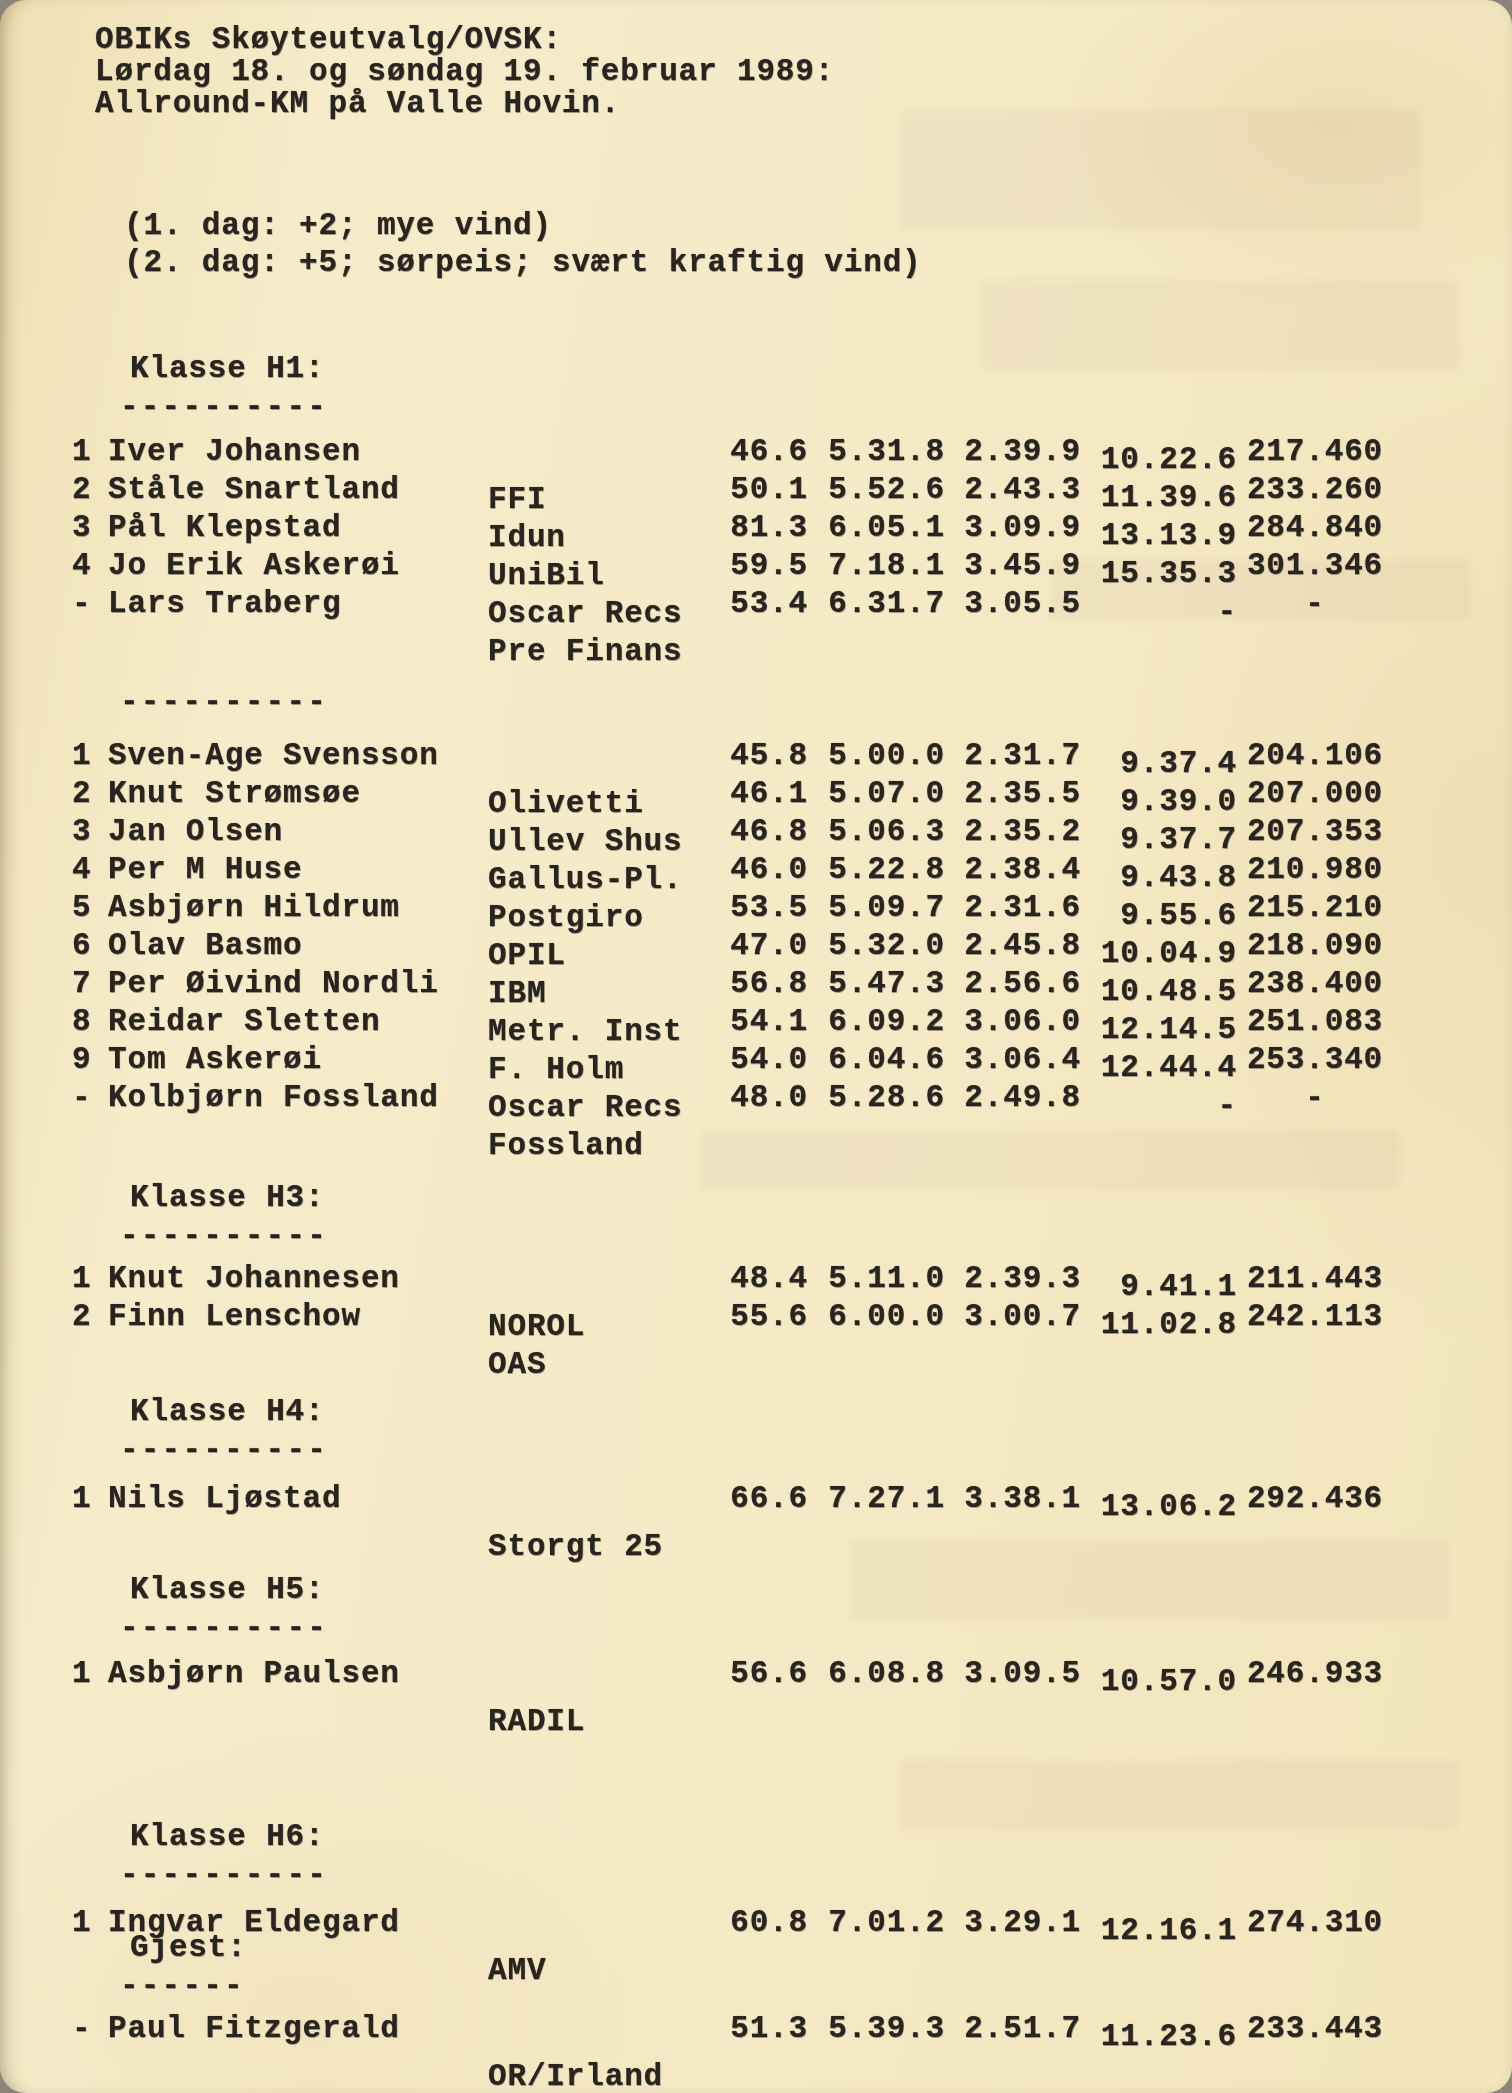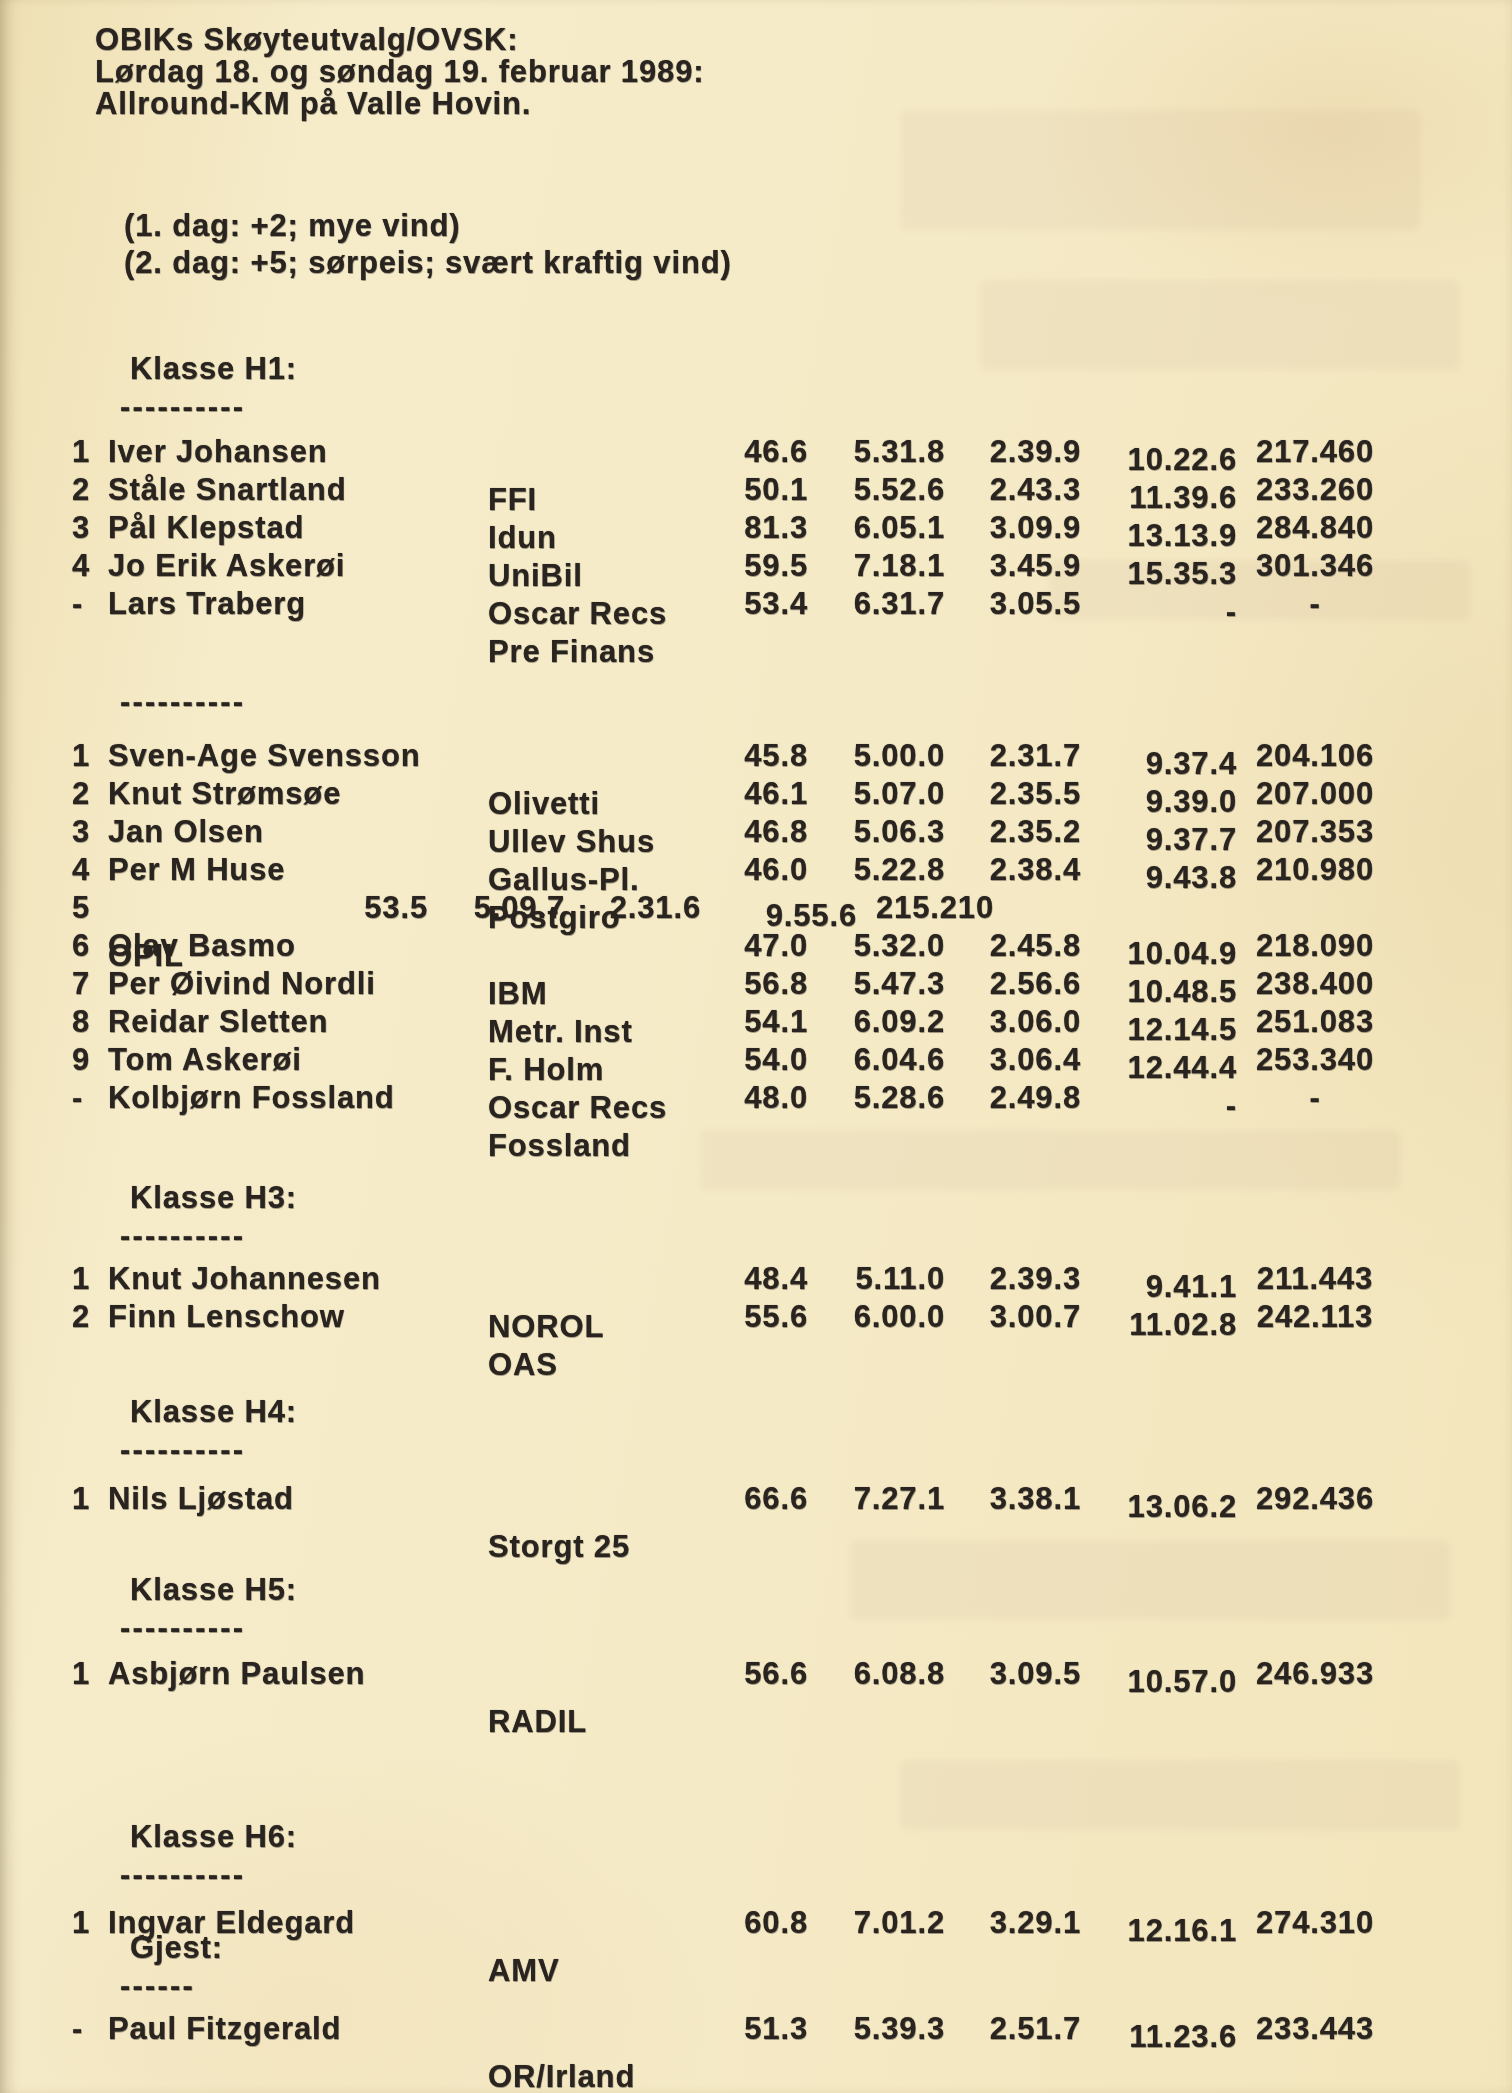--- a/index.html
+++ b/index.html
@@ -7,26 +7,27 @@
     position:relative;
     width:1512px;height:2093px;
     margin:0 auto;
     overflow:hidden;
     background:
       radial-gradient(ellipse 420px 260px at 88% 6%, rgba(221,186,130,.22), transparent 70%),
       radial-gradient(ellipse 500px 700px at 98% 40%, rgba(214,176,120,.14), transparent 72%),
       radial-gradient(ellipse 600px 400px at 20% 96%, rgba(216,180,126,.12), transparent 70%),
       linear-gradient(100deg, #efe0b4 0%, #f6ecca 18%, #f5eac6 55%, #f2e5bb 100%);
     box-shadow: inset 14px 0 18px -12px rgba(90,70,40,.45), inset -6px 0 14px -10px rgba(120,95,55,.25);
-    font-family:Liberation Sans, sans-serif;
+    font-family:Liberation Mono, monospace;
     font-weight:bold;
     font-size:31px;
     letter-spacing:.85px;
     color:#29241f;
     text-shadow:.6px .6px 0 rgba(41,36,31,.38), 0 0 1px rgba(41,36,31,.55);
+    border-radius:26px;
   }
   .smudge{position:absolute;border-radius:8px;filter:blur(3px);background:rgba(172,130,110,.07);pointer-events:none;}
   .mark{position:absolute;color:rgba(110,100,90,.38);text-shadow:none;filter:blur(.6px);}
   .header{position:absolute;left:95px;top:24px;line-height:32px;white-space:nowrap;}
   .conditions{position:absolute;left:124px;top:207px;line-height:37px;white-space:nowrap;}
   .section{position:absolute;left:72px;width:1380px;}
   .klasse{margin-left:58px;height:38px;line-height:38px;white-space:nowrap;}
   .underline{margin-left:48px;height:38px;line-height:38px;white-space:nowrap;letter-spacing:2.2px;}
   .row{display:flex;height:38px;line-height:38px;white-space:nowrap;}
   .c{display:block;flex:0 0 auto;overflow:visible;}
@@ -165,20 +166,21 @@
           <span class="c name">Per M Huse</span>
           <span class="c club">Postgiro</span>
           <span class="c t1">46.0</span>
           <span class="c t2">5.22.8</span>
           <span class="c t3">2.38.4</span>
           <span class="c t4">9.43.8</span>
           <span class="c pts">210.980</span>
         </div>
       <div class="row">
           <span class="c pos">5</span>
+          <span class="c name">Asbjørn Hildrum</span>
           <span class="c club">OPIL</span>
           <span class="c t1">53.5</span>
           <span class="c t2">5.09.7</span>
           <span class="c t3">2.31.6</span>
           <span class="c t4">9.55.6</span>
           <span class="c pts">215.210</span>
         </div>
       <div class="row">
           <span class="c pos">6</span>
           <span class="c name">Olav Basmo</span>

